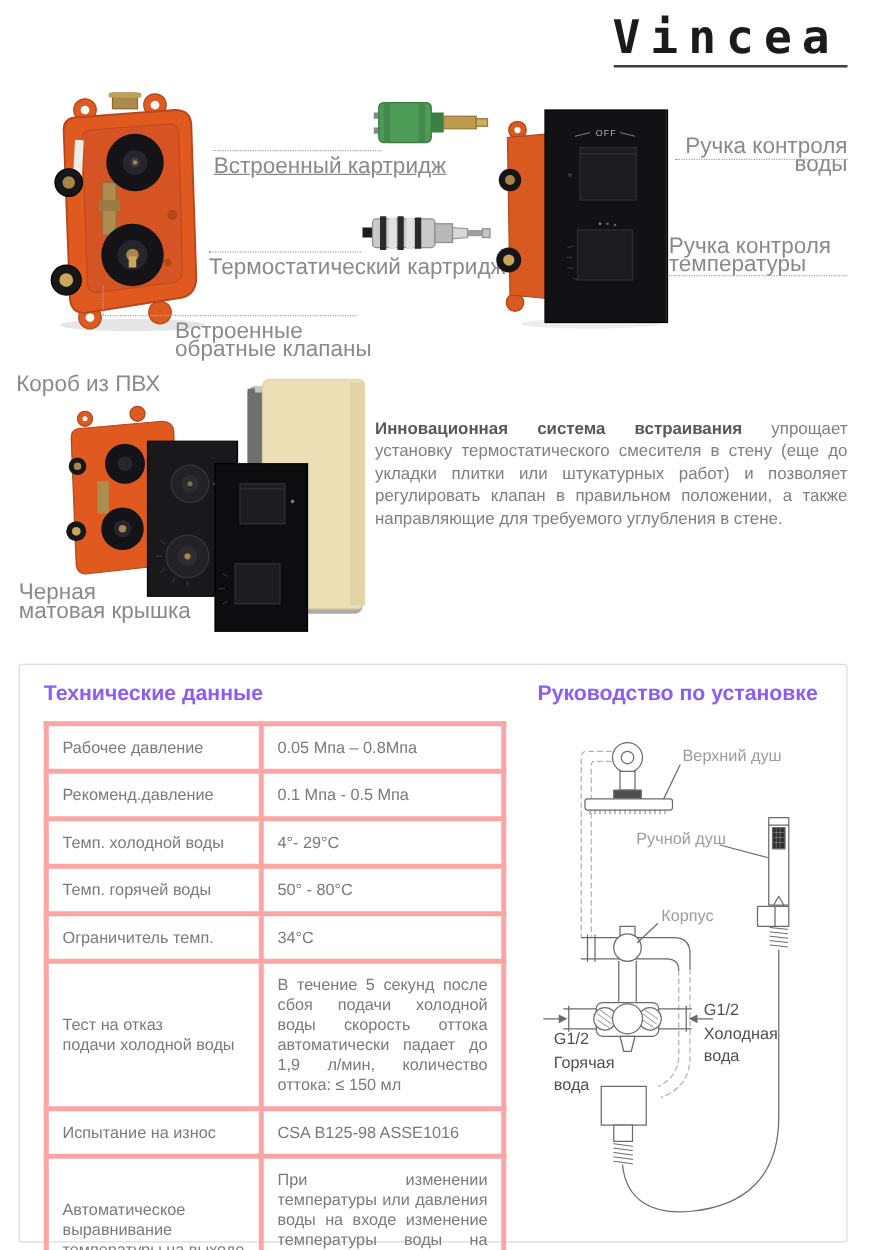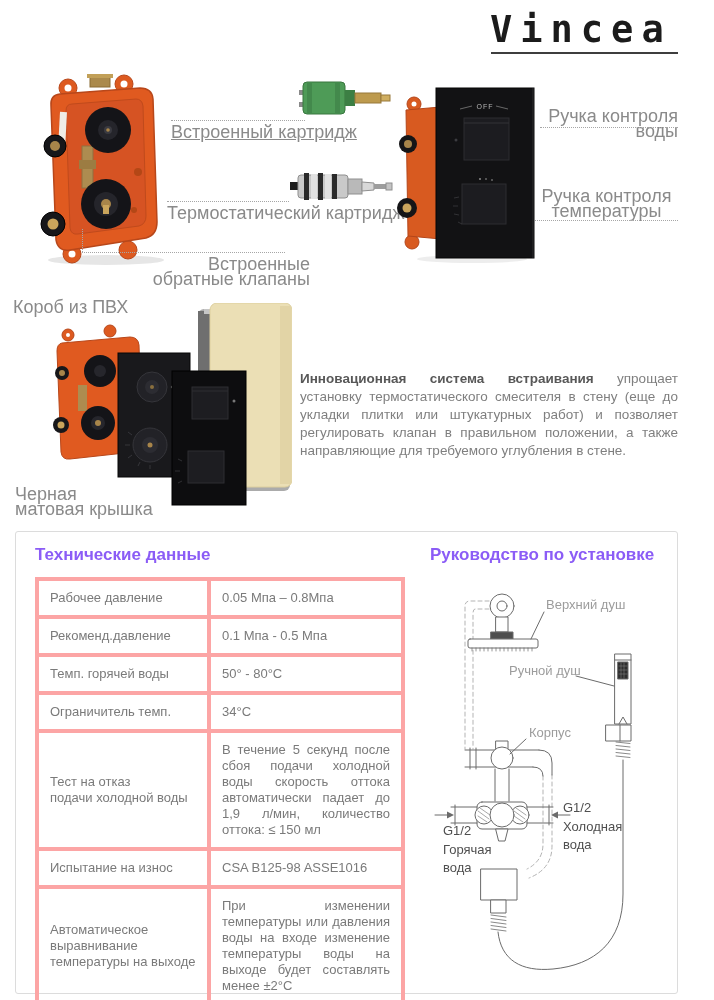--- a/index.html
+++ b/index.html
@@ -6,21 +6,21 @@
   body{width:714px;height:1000px;position:relative;overflow:hidden;
        font-family:"Liberation Sans",sans-serif;-webkit-font-smoothing:antialiased;}
   .abs{position:absolute;}
   .lbl{color:#8a8a8a;font-size:18px;line-height:15px;}
   .pre{white-space:pre-line;}
   .dot-h{border-top:1px dotted #a6a6a6;height:0;}
   .dot-v{border-left:1px dotted #a6a6a6;width:0;}
   .logo{font-family:"DejaVu Sans Mono",monospace;font-weight:bold;font-size:37px;
         letter-spacing:8px;color:#1b1b1b;}
   .logo-rule{height:2px;background:#3e3e3e;}
-  .para{width:378px;font-size:13.5px;line-height:18px;color:#7f7f7f;text-align:justify;margin-top:36px;}
+  .para{width:378px;font-size:13.5px;line-height:18px;color:#7f7f7f;text-align:justify;}
   .para .b{font-weight:bold;color:#585858;}
   .panel{border:1px solid #dcdcdc;border-radius:3px;background:#fff;}
   .sec-title{font-size:17px;font-weight:bold;color:#8b5cf6;}
   table.specs{border-collapse:collapse;width:370px;font-size:13px;color:#7a7a7a;table-layout:fixed;}
   table.specs td{border:4px solid #fca5a5;padding:9px 11px;vertical-align:middle;line-height:16px;}
   table.specs td.k{width:146px;white-space:pre-line;}
   table.specs td.j{text-align:justify;}
   svg text{font-family:"Liberation Sans",sans-serif;}
   .dg-lbl{font-size:13px;fill:#9c9c9c;}
   .dg-dark{font-size:13px;fill:#4f4f4f;}
@@ -90,21 +90,21 @@
 </svg>
 
 <div class="abs dot-h" style="left:171px;top:120px;width:134px;"></div>
 <div class="abs lbl" style="left:171px;top:125px;text-decoration:underline;">Встроенный картридж</div>
 
 <div class="abs dot-h" style="left:167px;top:201px;width:122px;"></div>
 <div class="abs lbl" style="left:167px;top:206px;">Термостатический картридж</div>
 
 <div class="abs dot-v" style="left:82px;top:229px;height:23px;"></div>
 <div class="abs dot-h" style="left:82px;top:252px;width:203px;"></div>
-<div class="abs lbl" style="left:140px;top:257px;width:170px;text-align:right;">Встроенные обратные клапаны</div>
+<div class="abs lbl" style="left:140px;top:257px;width:170px;text-align:left;">Встроенные обратные клапаны</div>
 
 <svg class="abs" style="left:392px;top:82px;" width="150" height="182" viewBox="0 0 150 182">
   <ellipse cx="80" cy="177" rx="55" ry="4" fill="#ededed"></ellipse>
   <circle cx="22" cy="22" r="7" fill="#d85a20" stroke="#b4461a"></circle>
     <circle cx="22" cy="22" r="2.5" fill="#fff"></circle>
   <circle cx="20" cy="160" r="7" fill="#d85a20" stroke="#b4461a"></circle>
   <path d="M14,28 L60,24 L60,158 L16,154 Z" fill="#d85a20" stroke="#b4461a"></path>
   <circle cx="16" cy="62" r="9" fill="#151517"></circle>
     <circle cx="16" cy="62" r="4" fill="#a8854a"></circle>
   <circle cx="15" cy="126" r="10" fill="#151517"></circle>
@@ -120,21 +120,21 @@
   <circle cx="88" cy="97" r="1" fill="#8a8a8a"></circle>
     <circle cx="94" cy="97" r="1" fill="#666"></circle>
     <circle cx="100" cy="98" r="1" fill="#666"></circle>
   <rect x="70" y="102" width="44" height="40" fill="#1c1c20" stroke="#2d2d31"></rect>
   <path d="M62,132 l5,1 M61,124 l5,0 M62,116 l5,-1 M66,140 l4,2" stroke="#3a3a3e" fill="none" stroke-width="0.8"></path>
 </svg>
 
 <div class="abs lbl" style="left:540px;top:109px;width:138px;text-align:right;">Ручка контроля воды</div>
 <div class="abs dot-h" style="left:540px;top:127px;width:138px;"></div>
 
-<div class="abs lbl pre" style="left:535px;top:189px;width:143px;text-align:center;">Ручка контроля
+<div class="abs lbl pre" style="left:535px;top:189px;width:143px;">Ручка контроля
 температуры</div>
 <div class="abs dot-h" style="left:535px;top:220px;width:143px;"></div>
 
 <div class="abs lbl" style="left:13px;top:300px;">Короб из ПВХ</div>
 
 <svg class="abs" style="left:52px;top:303px;" width="240" height="203" viewBox="0 0 240 203">
   <rect x="146" y="6" width="92" height="182" rx="6" fill="#ababab"></rect>
   <rect x="146" y="8" width="13" height="178" fill="#6f6f6f"></rect>
   <rect x="152" y="6" width="86" height="5" fill="#c6c6c6"></rect>
   <rect x="158" y="0" width="82" height="184" rx="7" fill="#ebdfb5" stroke="#ddcf9e"></rect>
@@ -163,40 +163,44 @@
   <path d="M80,132 l-4,-3 M78,142 l-5,0 M80,152 l-4,3 M88,159 l-2,4 M98,162 l0,4" stroke="#3c3c41" stroke-width="0.8"></path>
   <circle cx="120" cy="84" r="1.2" fill="#8f8f8f"></circle>
   <rect x="120" y="68" width="74" height="134" fill="#0d0d0f" stroke="#000"></rect>
   <rect x="140" y="84" width="36" height="32" fill="#1d1d21" stroke="#2e2e33"></rect>
   <line x1="140" y1="88" x2="176" y2="88" stroke="#2e2e33"></line>
   <circle cx="182" cy="98" r="1.5" fill="#777"></circle>
   <rect x="136" y="148" width="36" height="32" fill="#1d1d21" stroke="#2e2e33"></rect>
   <path d="M130,158 l-4,-2 M128,168 l-5,0 M130,178 l-4,2" stroke="#3a3a3e" stroke-width="0.8"></path>
 </svg>
 
-<div class="abs lbl pre" style="left:15px;top:487px;">Черная
+<div class="abs lbl pre" style="left:15px;top:466px;">Черная
 матовая крышка</div>
 
 <div class="abs para" style="left:300px;top:334px;">
   <div><span class="b">Инновационная система встраивания</span><span> упрощает установку термостатического смесителя в стену (еще до укладки плитки или штукатурных работ) и позволяет регулировать клапан в правильном положении, а также направляющие для требуемого углубления в стене.</span></div>
 </div>
 
 <div class="abs panel" style="left:15px;top:531px;width:661px;height:461px;"></div>
 
 <div class="abs sec-title" style="left:35px;top:545px;">Технические данные</div>
 
 <table class="specs abs" style="left:35px;top:577px;">
   <tbody>
       <tr>
     <td class="k">Рабочее давление</td>
     <td class="v">0.05 Мпа – 0.8Мпа</td>
       </tr>
   <tr>
     <td class="k">Рекоменд.давление</td>
     <td class="v">0.1 Мпа - 0.5 Мпа</td>
+      </tr>
+  <tr>
+    <td class="k">Темп. холодной воды</td>
+    <td class="v">4°- 29°C</td>
       </tr>
   <tr>
     <td class="k">Темп. горячей воды</td>
     <td class="v">50° - 80°C</td>
       </tr>
   <tr>
     <td class="k">Ограничитель темп.</td>
     <td class="v">34°C</td>
       </tr>
   <tr>

